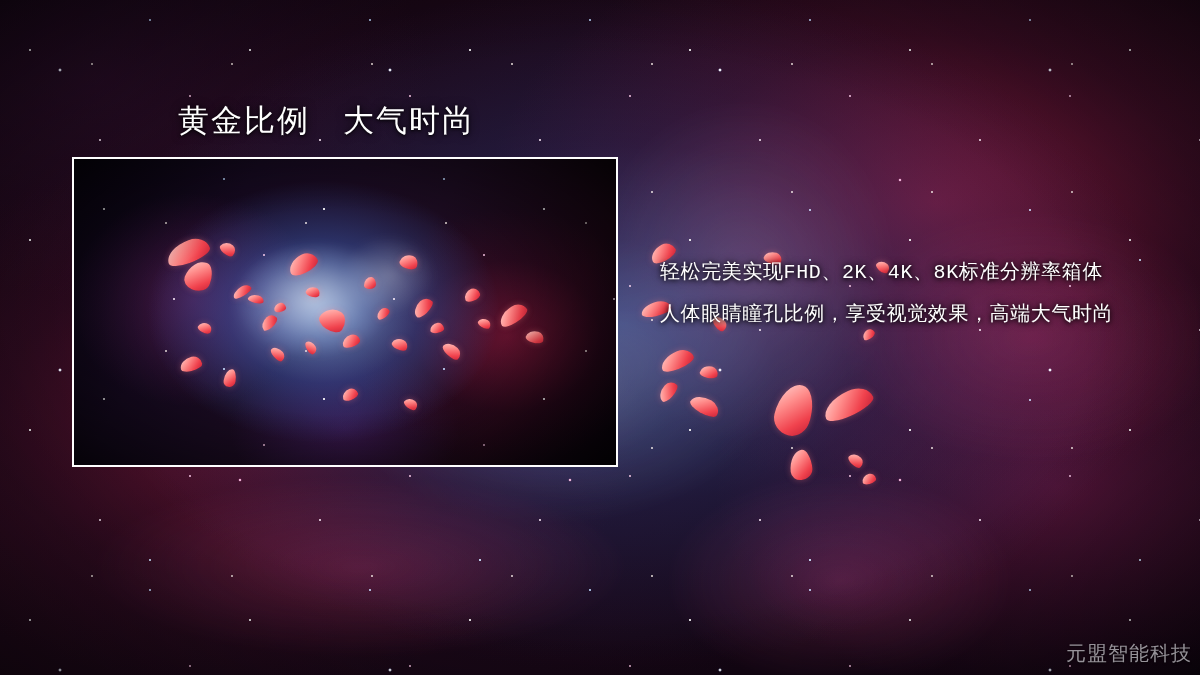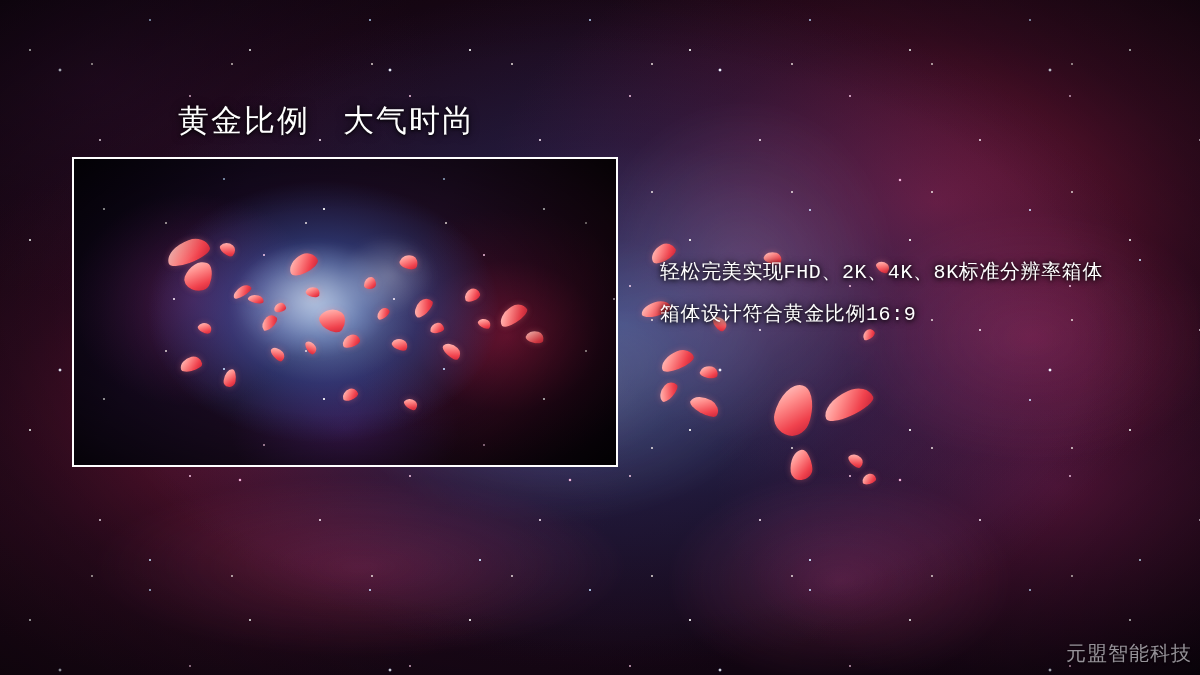--- a/index.html
+++ b/index.html
@@ -234,18 +234,18 @@
       <div class="petal" style="left:452px; top:172px; width:18px; height:12px; transform:rotate(16deg);"></div>
       <div class="petal" style="left:268px; top:230px; width:16px; height:11px; transform:rotate(-20deg);"></div>
       <div class="petal" style="left:330px; top:240px; width:14px; height:10px; transform:rotate(38deg);"></div>
 
       <div class="fi-vig"></div>
     </div>
   </div>
 
   <div class="body-text">
     <div class="body-line">轻松完美实现FHD、2K、4K、8K标准分辨率箱体</div>
-    <div class="body-line">箱体设计符合黄金比例16:9</div>
+    <div class="body-line">人体眼睛瞳孔比例，享受视觉效果，高端大气时尚</div>
   </div>
 
   <div class="watermark">元盟智能科技</div>
 
 </div>
 
 </body></html>

